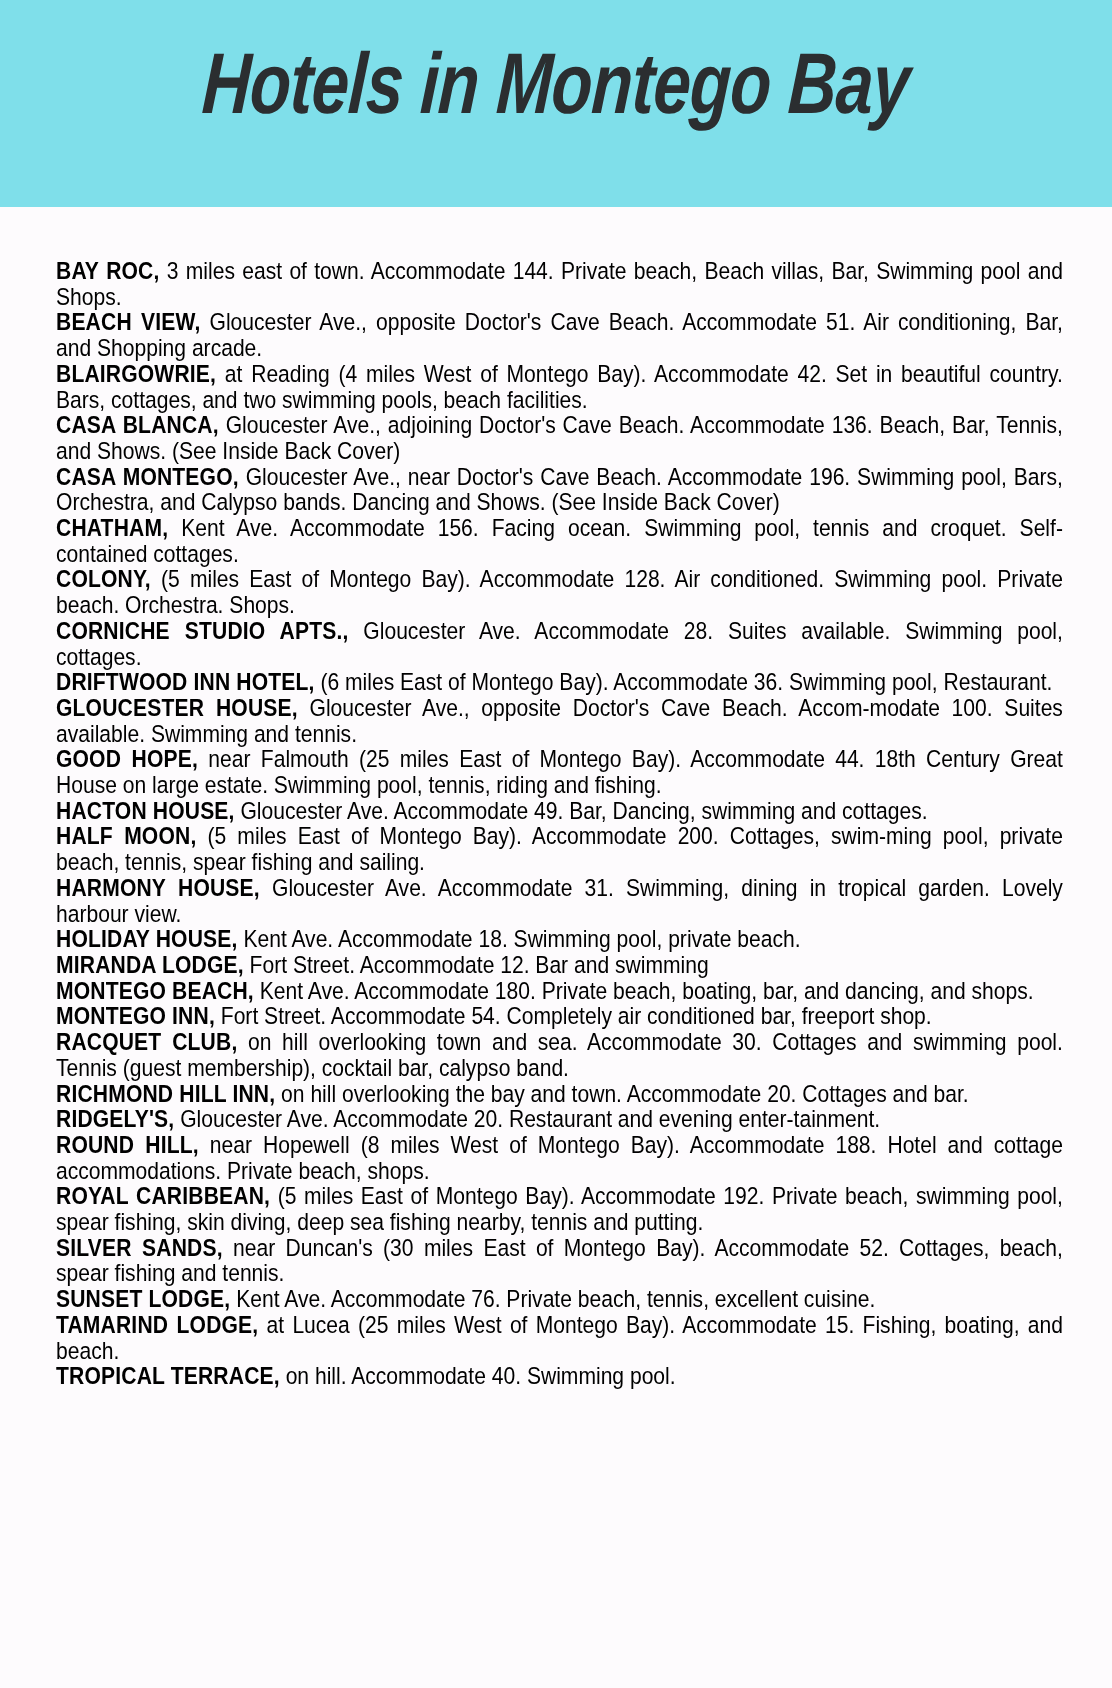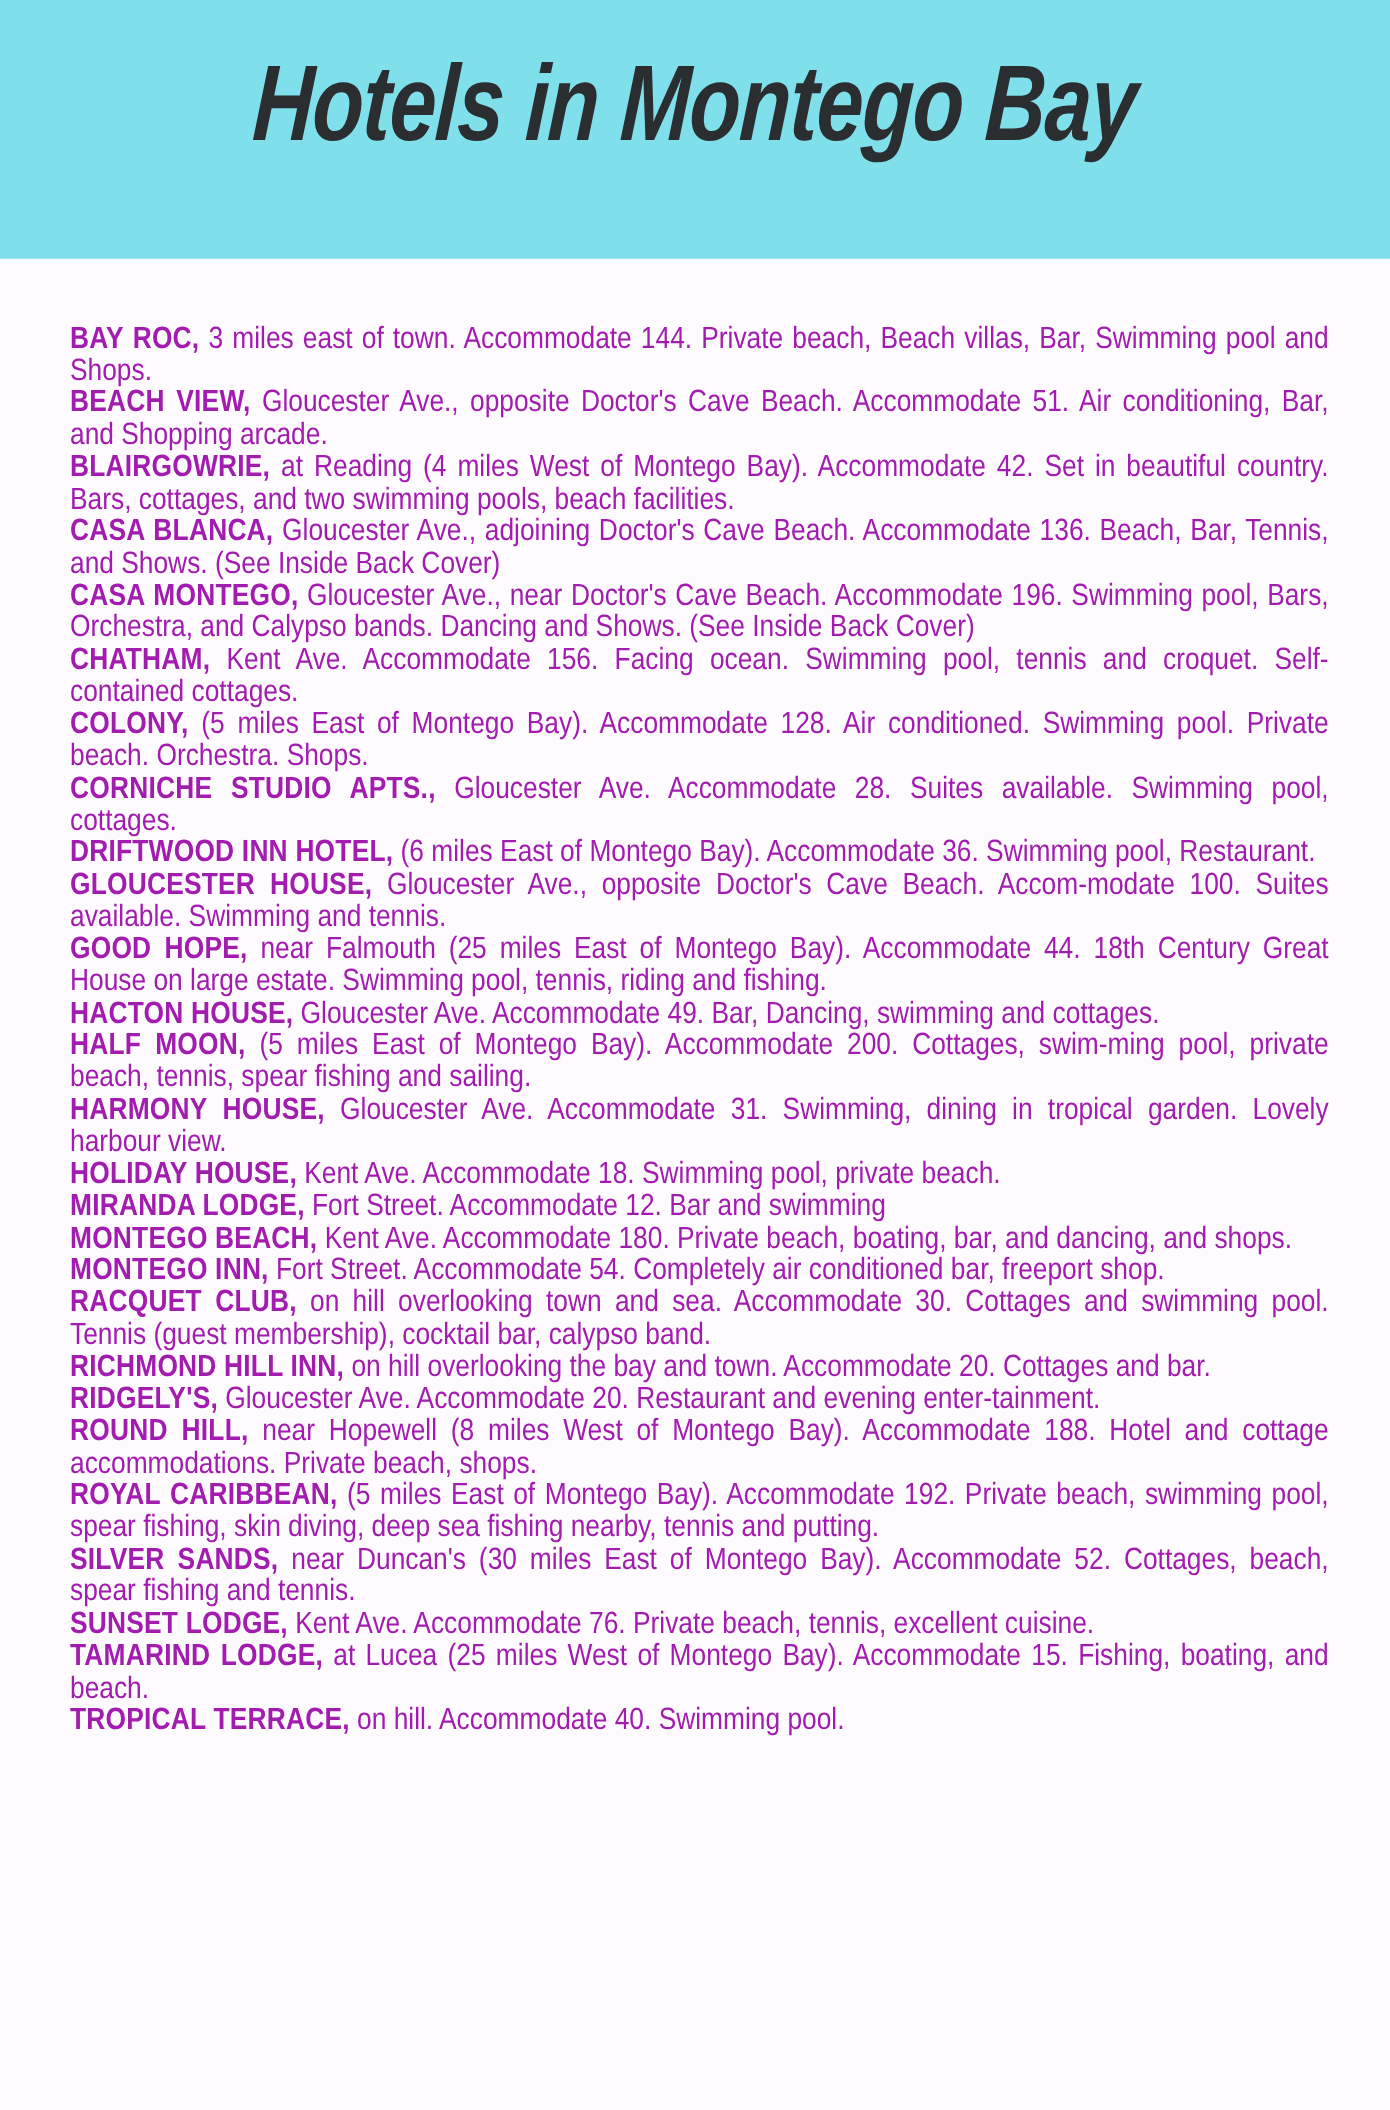--- a/index.html
+++ b/index.html
@@ -38,21 +38,21 @@
     line-height: 1.2;
   }
   .listing {
     position: absolute;
     left: 56px;
     top: 258px;
     width: 1005px;
     font-family: "Liberation Sans", sans-serif;
     font-size: 24.5px;
     line-height: 25.7px;
-    color: #a21caf;
+    color: #000000;
     text-align: justify;
   }
   .listing p {
     margin: 0;
     transform: scaleX(0.86);
     transform-origin: left;
     width: 116.5%;
   }
   .hotel-name {
     font-weight: bold;

